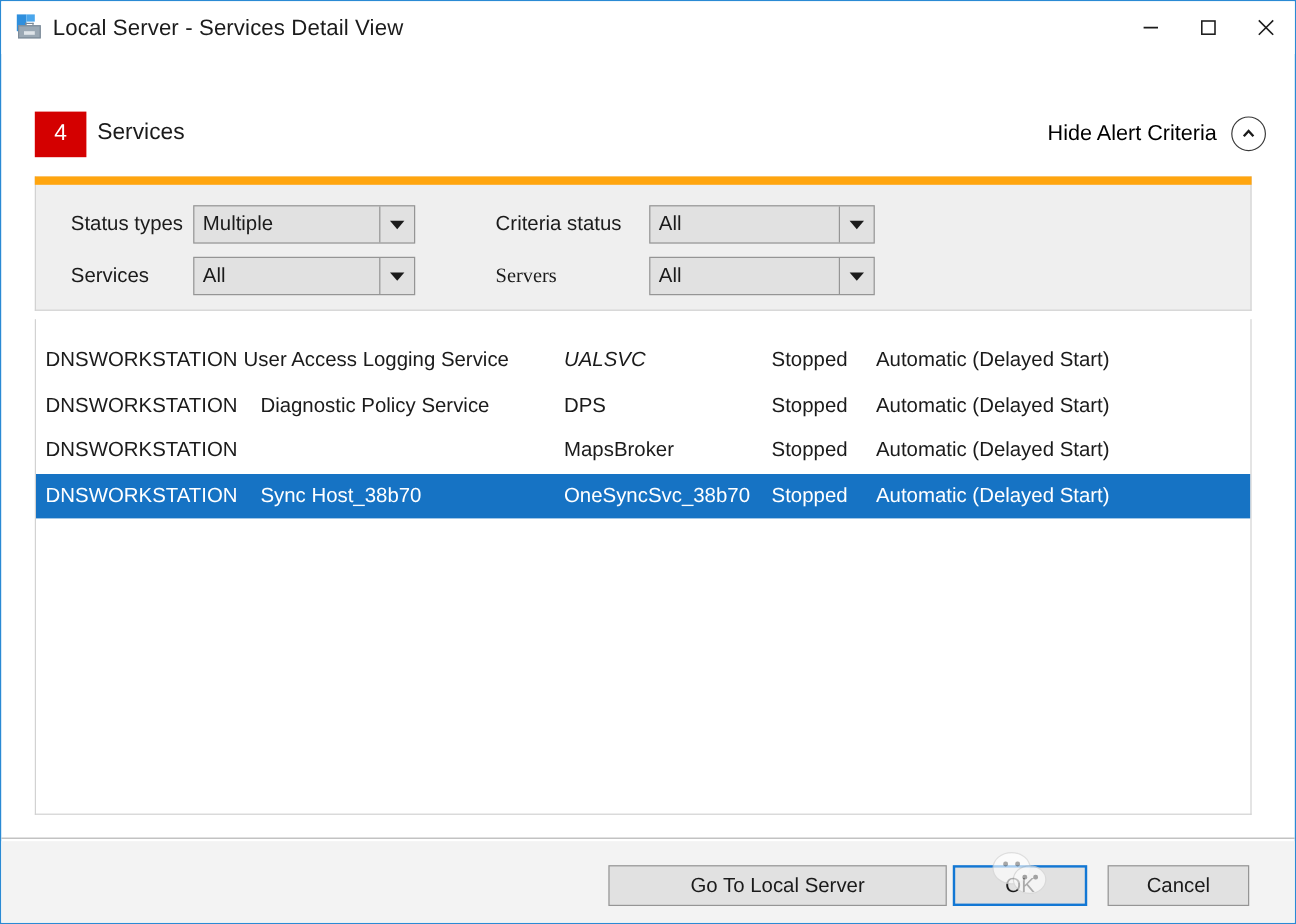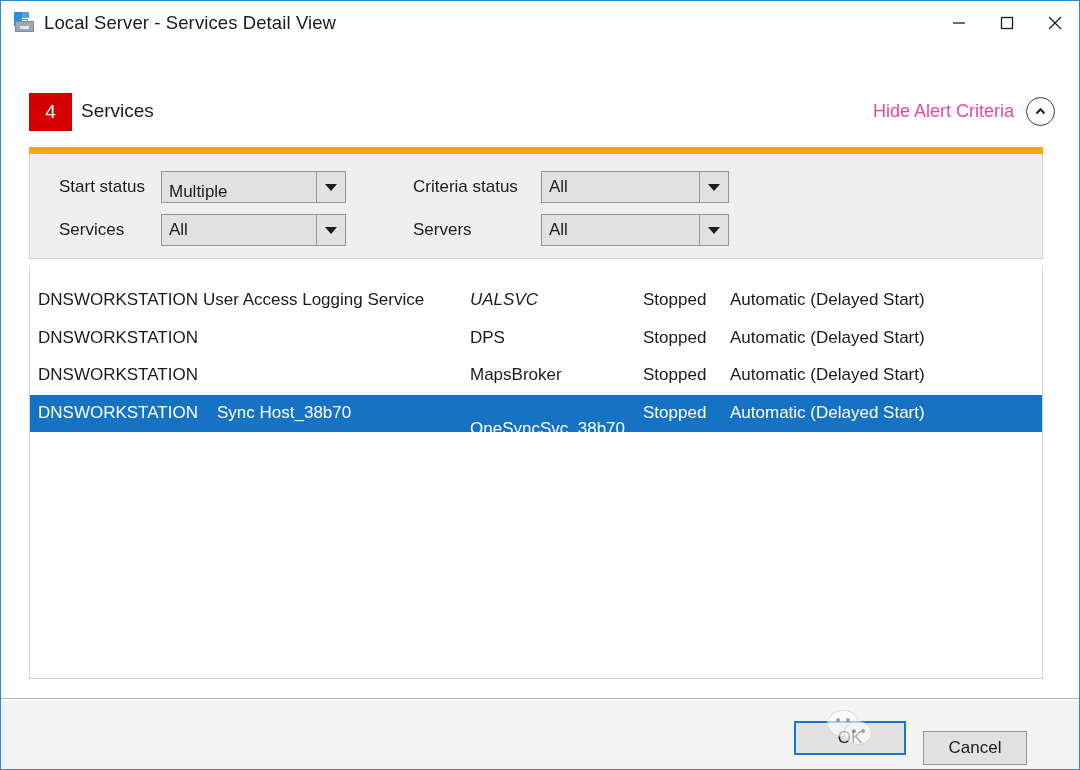--- a/index.html
+++ b/index.html
@@ -117,21 +117,21 @@
   .hide-criteria {
     position: absolute;
     right: 24px; top: 96px;
     display: flex;
     align-items: center;
     gap: 12px;
     cursor: pointer;
   }
   .hide-criteria-label {
     font-size: 18px;
-    color: #ec4899;
+    color: #000000;
   }
   .chev-circle {
     width: 29px; height: 29px;
     border: 1.4px solid #3a3a3a;
     border-radius: 50%;
     display: flex;
     align-items: center;
     justify-content: center;
     box-sizing: border-box;
   }
@@ -281,21 +281,21 @@
     justify-content: center;
     font-size: 17px;
     color: #1b1b1b;
     cursor: pointer;
   }
   .btn.focused {
     border: 2px solid #1277d4;
   }
   #btn-gotolocal { left: 506px; top: 720px; width: 282px; }
   #btn-ok       { left: 793px; top: 720px; width: 112px; }
-  #btn-cancel   { left: 922px; top: 720px; width: 104px; margin-top: 10px; }
+  #btn-cancel   { left: 922px; top: 720px; width: 118px; }
 
   
   .watermark {
     position: absolute;
     left: 826px; top: 700px;
     width: 250px; height: 58px;
     pointer-events: none;
     display: flex;
     align-items: center;
     gap: 4px;
@@ -378,22 +378,22 @@
       <svg width="15" height="15" viewBox="0 0 15 15">
         <polyline points="3.5,9.5 7.5,5.2 11.5,9.5" fill="none" stroke="#1b1b1b" stroke-width="2"></polyline>
       </svg>
     </div>
   </div>
 
   <div class="filter-panel"></div>
   <div class="filter-accent"></div>
 
   <div class="filter-row" style="left:58px; top:170px;">
-    <div class="filter-label" style="width:102px;">Start status</div>
-    <div class="combo" style="width:185px;align-items:flex-end;">
+    <div class="filter-label" style="width:102px;">Status types</div>
+    <div class="combo" style="width:185px;">
       <div class="combo-value">Multiple</div>
       <div class="combo-arrow">
           <div class="tri-down"></div>
         </div>
     </div>
   </div>
 
   <div class="filter-row" style="left:58px; top:213px;">
     <div class="filter-label" style="width:102px;">Services</div>
     <div class="combo" style="width:185px;">
@@ -408,21 +408,21 @@
     <div class="filter-label" style="width:128px;">Criteria status</div>
     <div class="combo" style="width:188px;">
       <div class="combo-value">All</div>
       <div class="combo-arrow">
           <div class="tri-down"></div>
         </div>
     </div>
   </div>
 
   <div class="filter-row" style="left:412px; top:213px;">
-    <div class="filter-label" style="width:128px;">Servers</div>
+    <div class="filter-label" style="width:128px;font-family:Liberation Serif, serif;">Servers</div>
     <div class="combo" style="width:188px;">
       <div class="combo-value">All</div>
       <div class="combo-arrow">
           <div class="tri-down"></div>
         </div>
     </div>
   </div>
 
   <div class="table-wrap">
 
@@ -431,46 +431,48 @@
       <div class="row">
         <div class="cell" style="left:8px;">DNSWORKSTATION</div>
         <div class="cell" style="left:173px;">User Access Logging Service</div>
         <div class="cell" style="left:440px;font-style:italic;">UALSVC</div>
         <div class="cell" style="left:613px;">Stopped</div>
         <div class="cell" style="left:700px;">Automatic (Delayed Start)</div>
       </div>
 
       <div class="row">
         <div class="cell" style="left:8px;">DNSWORKSTATION</div>
+        <div class="cell" style="left:187px;">Diagnostic Policy Service</div>
         <div class="cell" style="left:440px;">DPS</div>
         <div class="cell" style="left:613px;">Stopped</div>
         <div class="cell" style="left:700px;">Automatic (Delayed Start)</div>
       </div>
 
       <div class="row">
         <div class="cell" style="left:8px;">DNSWORKSTATION</div>
         <div class="cell" style="left:440px;">MapsBroker</div>
         <div class="cell" style="left:613px;">Stopped</div>
         <div class="cell" style="left:700px;">Automatic (Delayed Start)</div>
       </div>
 
       <div class="row selected">
         <div class="cell" style="left:8px;">DNSWORKSTATION</div>
         <div class="cell" style="left:187px;">Sync Host_38b70</div>
-        <div class="cell" style="left:440px;margin-top:16px;">OneSyncSvc_38b70</div>
+        <div class="cell" style="left:440px;">OneSyncSvc_38b70</div>
         <div class="cell" style="left:613px;">Stopped</div>
         <div class="cell" style="left:700px;">Automatic (Delayed Start)</div>
       </div>
 
     </div>
   </div>
 
   <div class="footer-sep"></div>
   <div class="footer"></div>
 
+  <div class="btn" id="btn-gotolocal">Go To Local Server</div>
   <div class="btn focused" id="btn-ok">OK</div>
   <div class="btn" id="btn-cancel">Cancel</div>
 
   <div class="watermark">
     <div class="wechat-logo">
       <div class="bub big"></div>
       <div class="bub small"></div>
       <div class="dot" style="left:9px; top:10px;"></div>
       <div class="dot" style="left:19px; top:10px;"></div>
       <div class="dot" style="left:25px; top:21px;"></div>

